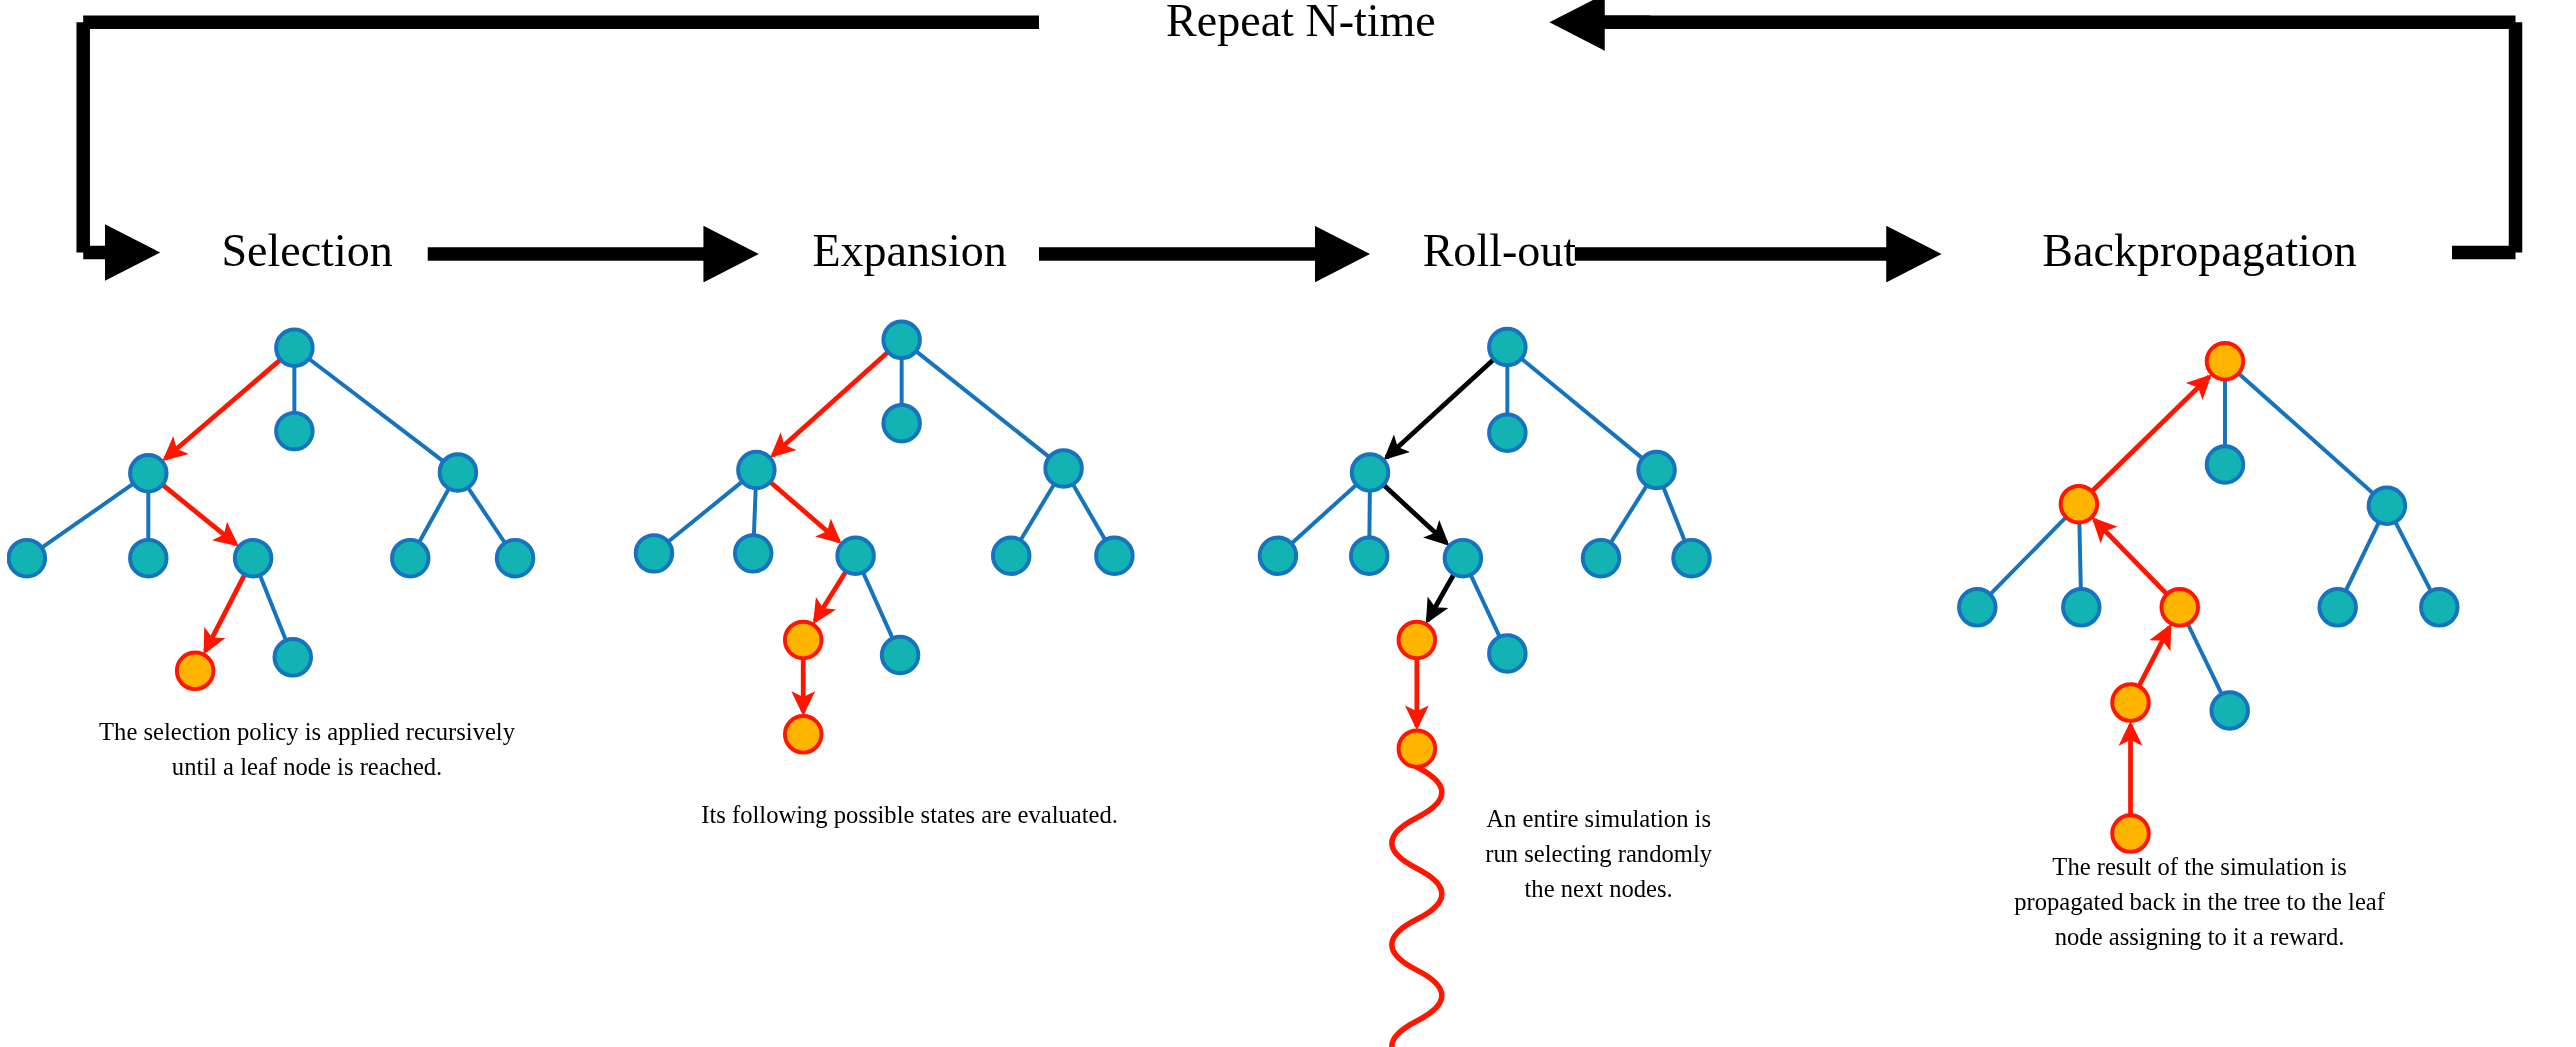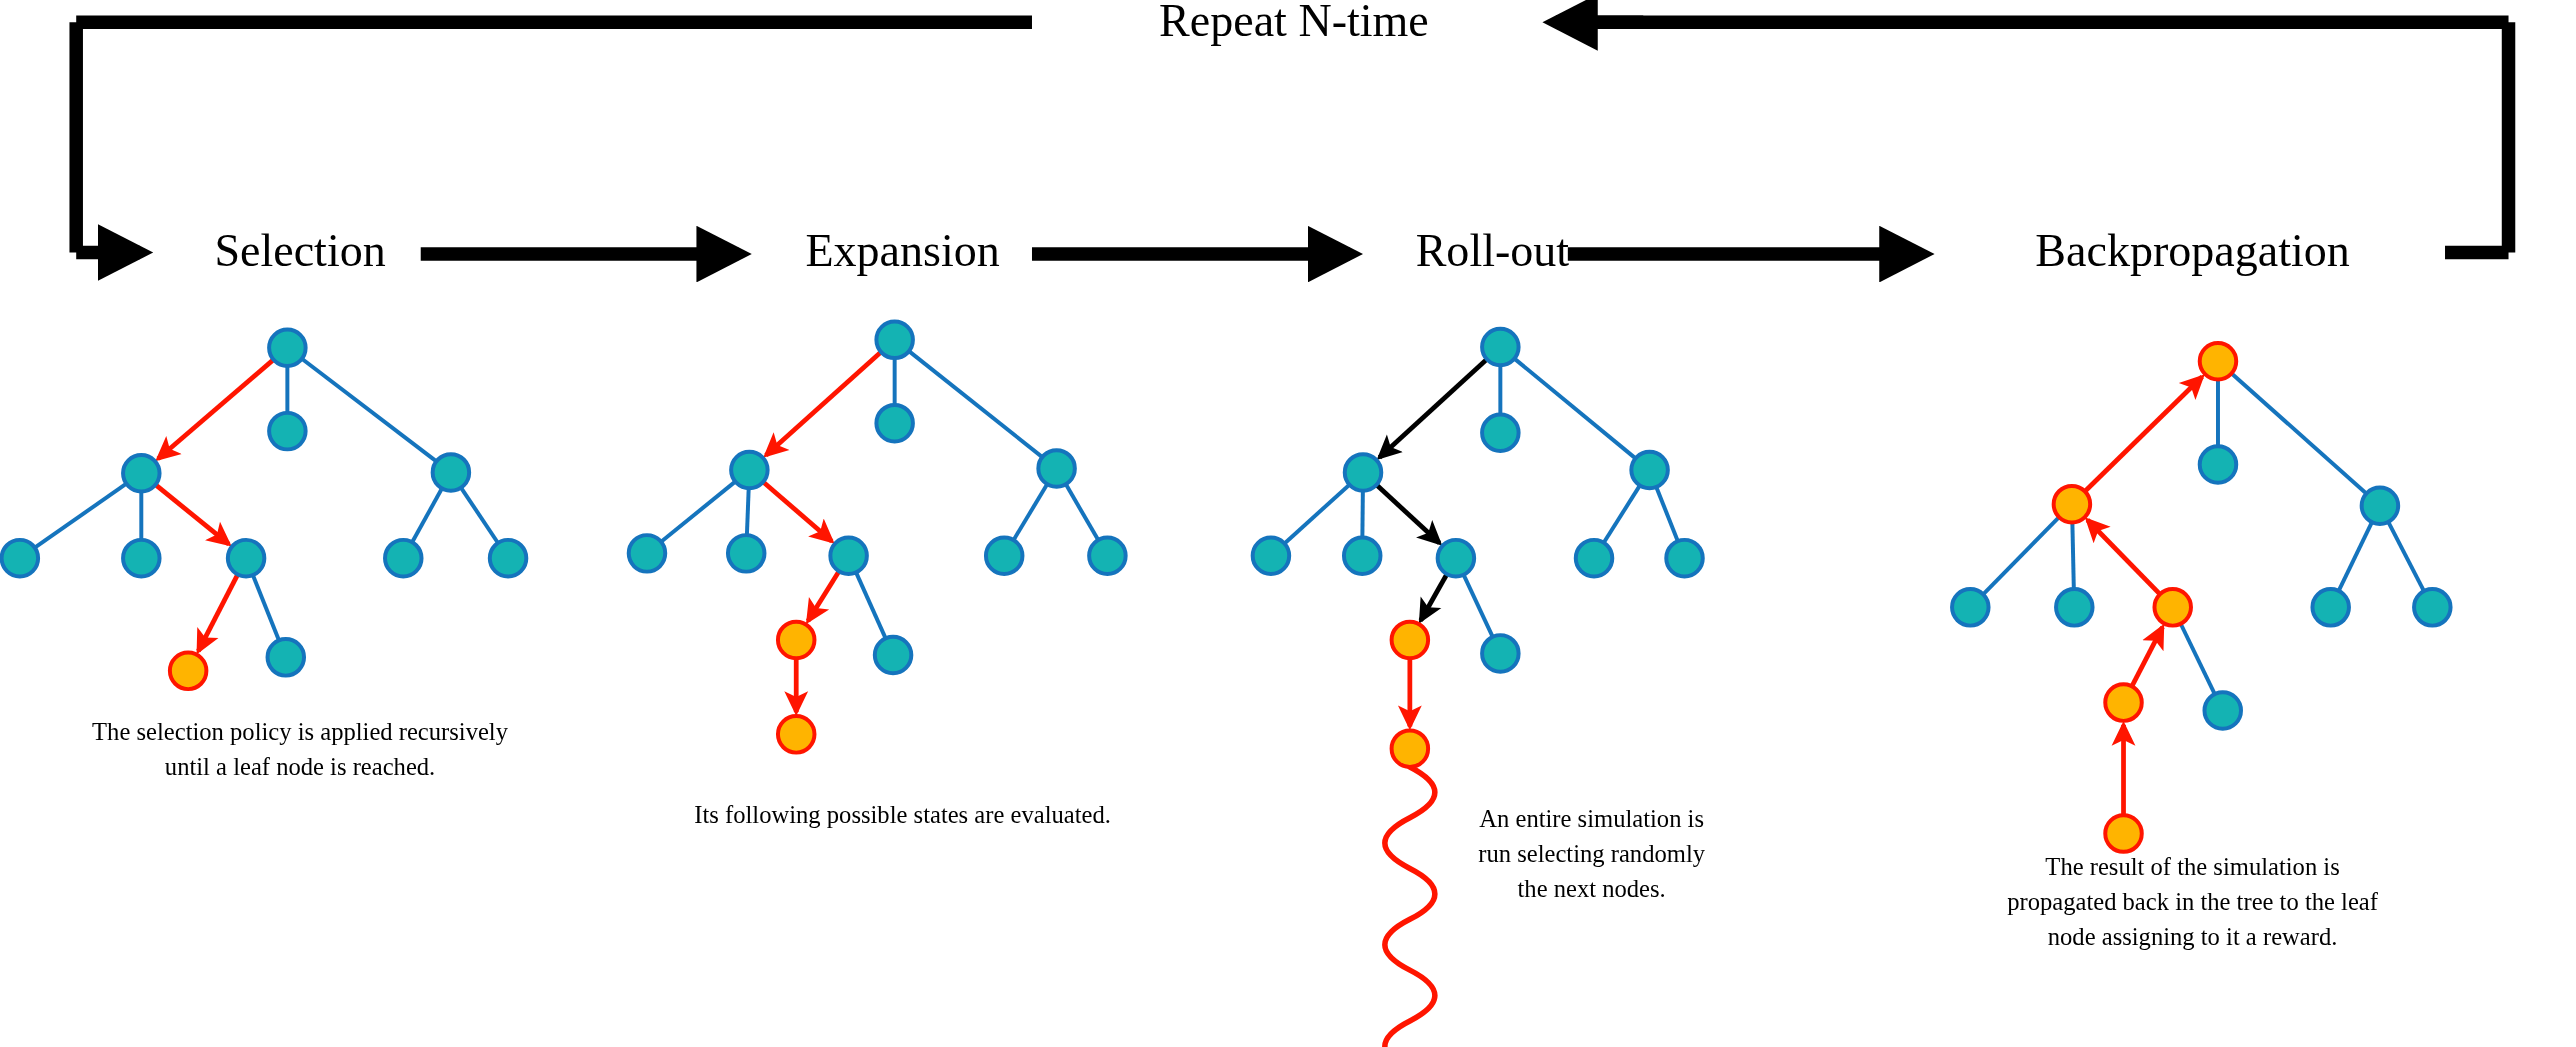--- a/index.html
+++ b/index.html
@@ -10,21 +10,21 @@
   }
   body {
     width: 2576px;
     height: 1048px;
     font-family: "Liberation Serif", "DejaVu Serif", serif;
     overflow: hidden;
     position: relative;
   }
   #mcts-root {
     position: absolute;
-    left: 0; top: 0;
+    left: 7px; top: 0;
     width: 2486px;
     height: 1048px;
   }
   svg.diagram {
     display: block;
     width: 2576px;
     height: 1048px;
   }
   text.stage-label {
     font-family: "Liberation Serif", "DejaVu Serif", serif;

